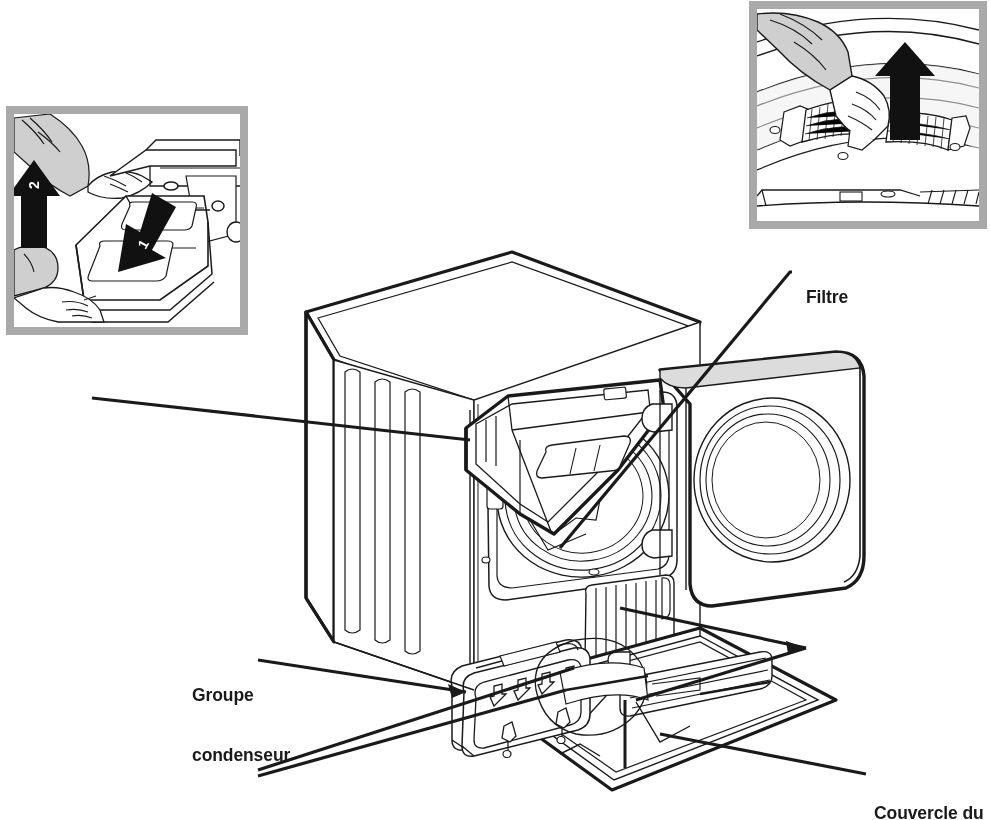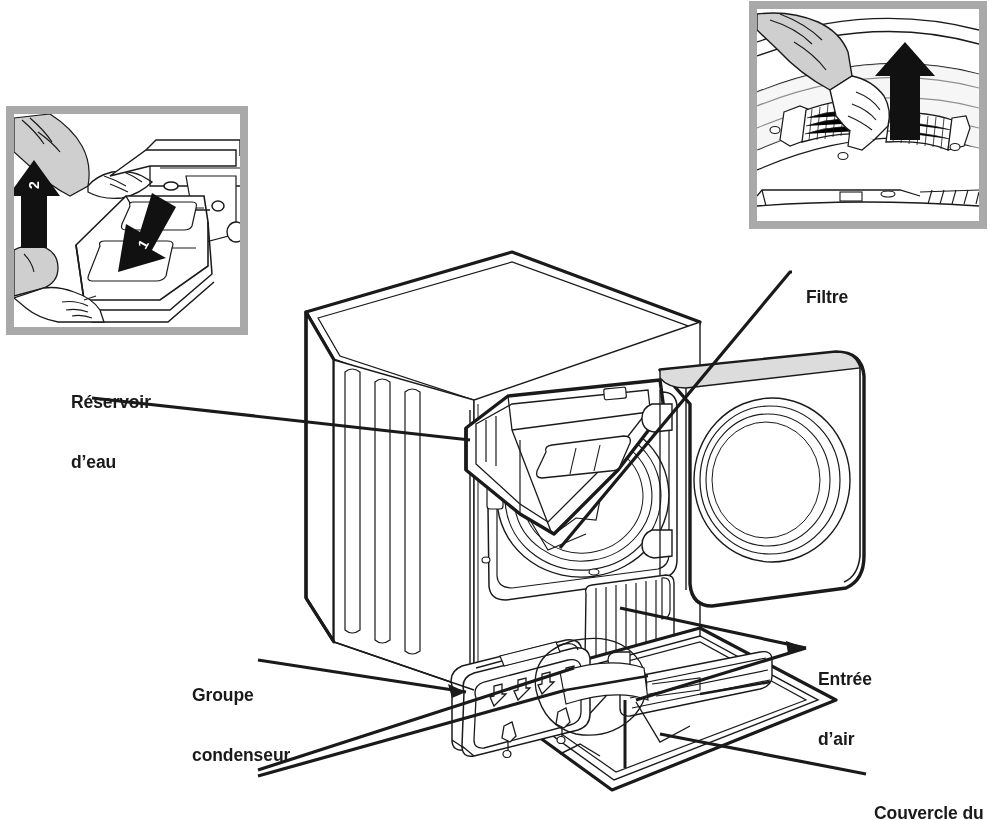--- a/index.html
+++ b/index.html
@@ -325,38 +325,30 @@
 
     <path d="M866 774 L660 734"></path>
   </g>
 
   <g fill="#1a1a1a">
     <path d="M466 692 L448 684 L452 698 Z"></path>
     <path d="M806 648 L786 641 L788 654 Z"></path>
   </g>
 </svg>
 
-<div class="lbl" style="left:71px; top:352px;">
-  <div>Réservoir</div>
-  <div>d’eau</div>
-</div>
 
 <div class="lbl" style="left:192px; top:645px;">
   <div>Groupe</div>
   <div>condenseur</div>
 </div>
 
 <div class="lbl" style="left:806px; top:247px;">
   <div>Filtre</div>
 </div>
 
-<div class="lbl" style="left:818px; top:629px;">
-  <div>Entrée</div>
-  <div>d’air</div>
-</div>
 
 <div class="lbl" style="left:222px; top:786px;">
   
 </div>
 
 <div class="lbl" style="left:585px; top:793px;">
   
 </div>
 
 <div class="lbl" style="left:874px; top:763px;">

